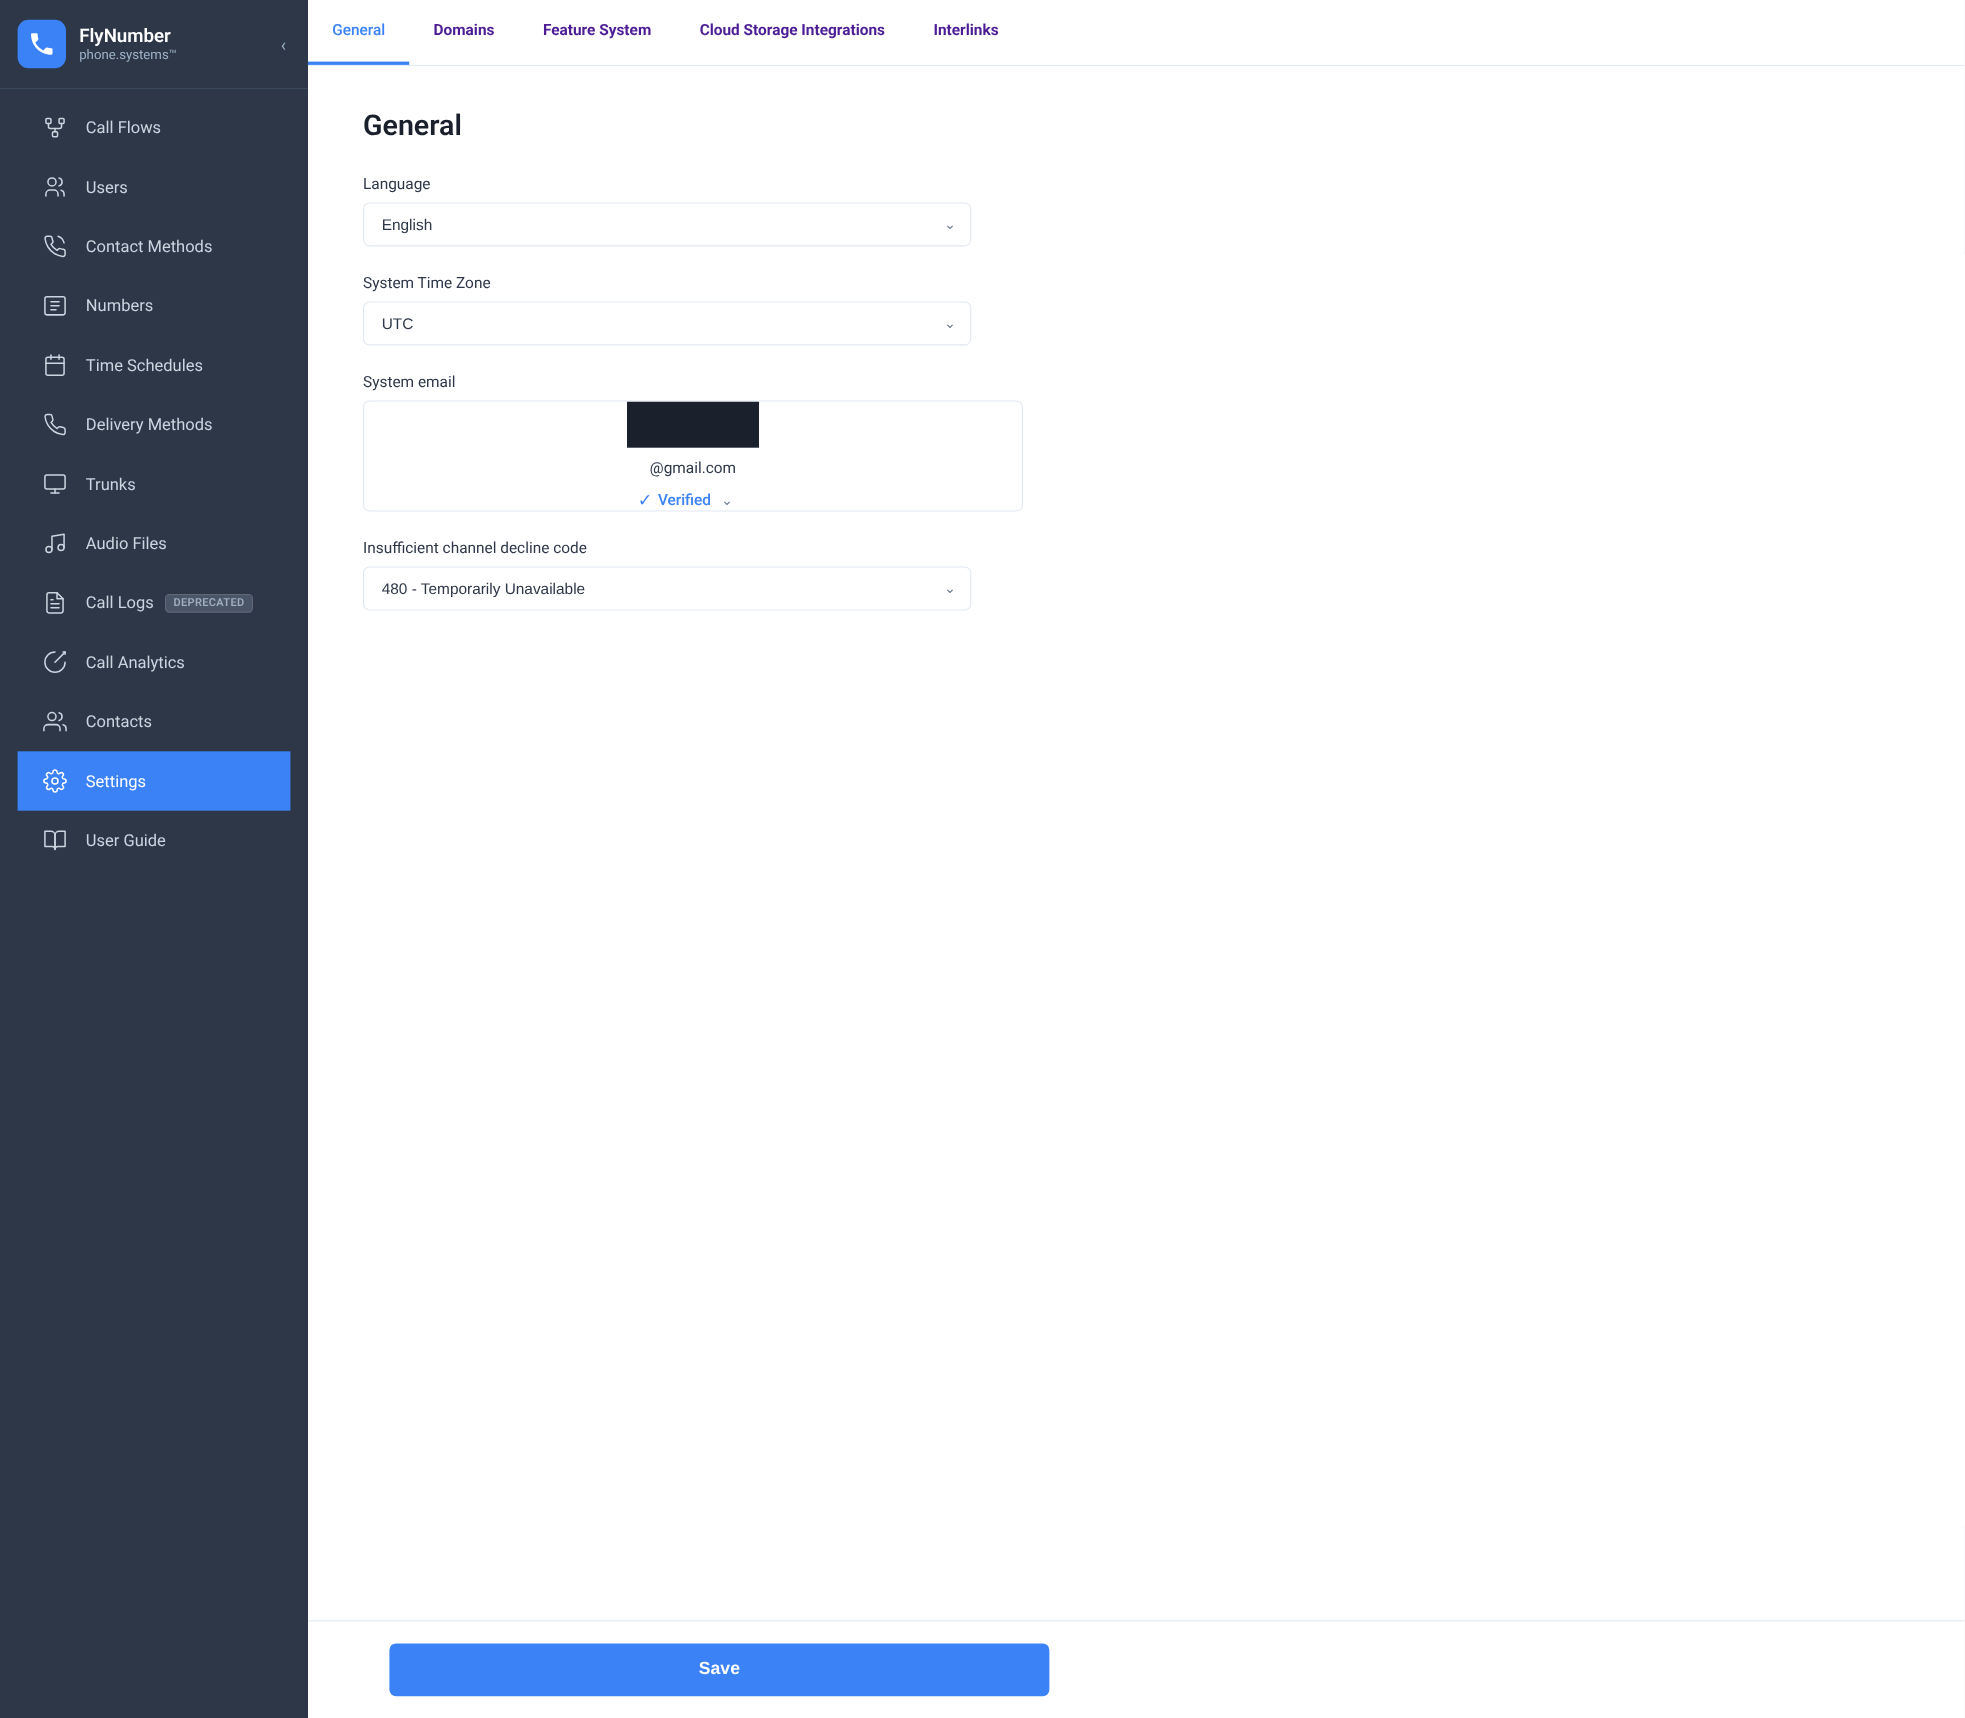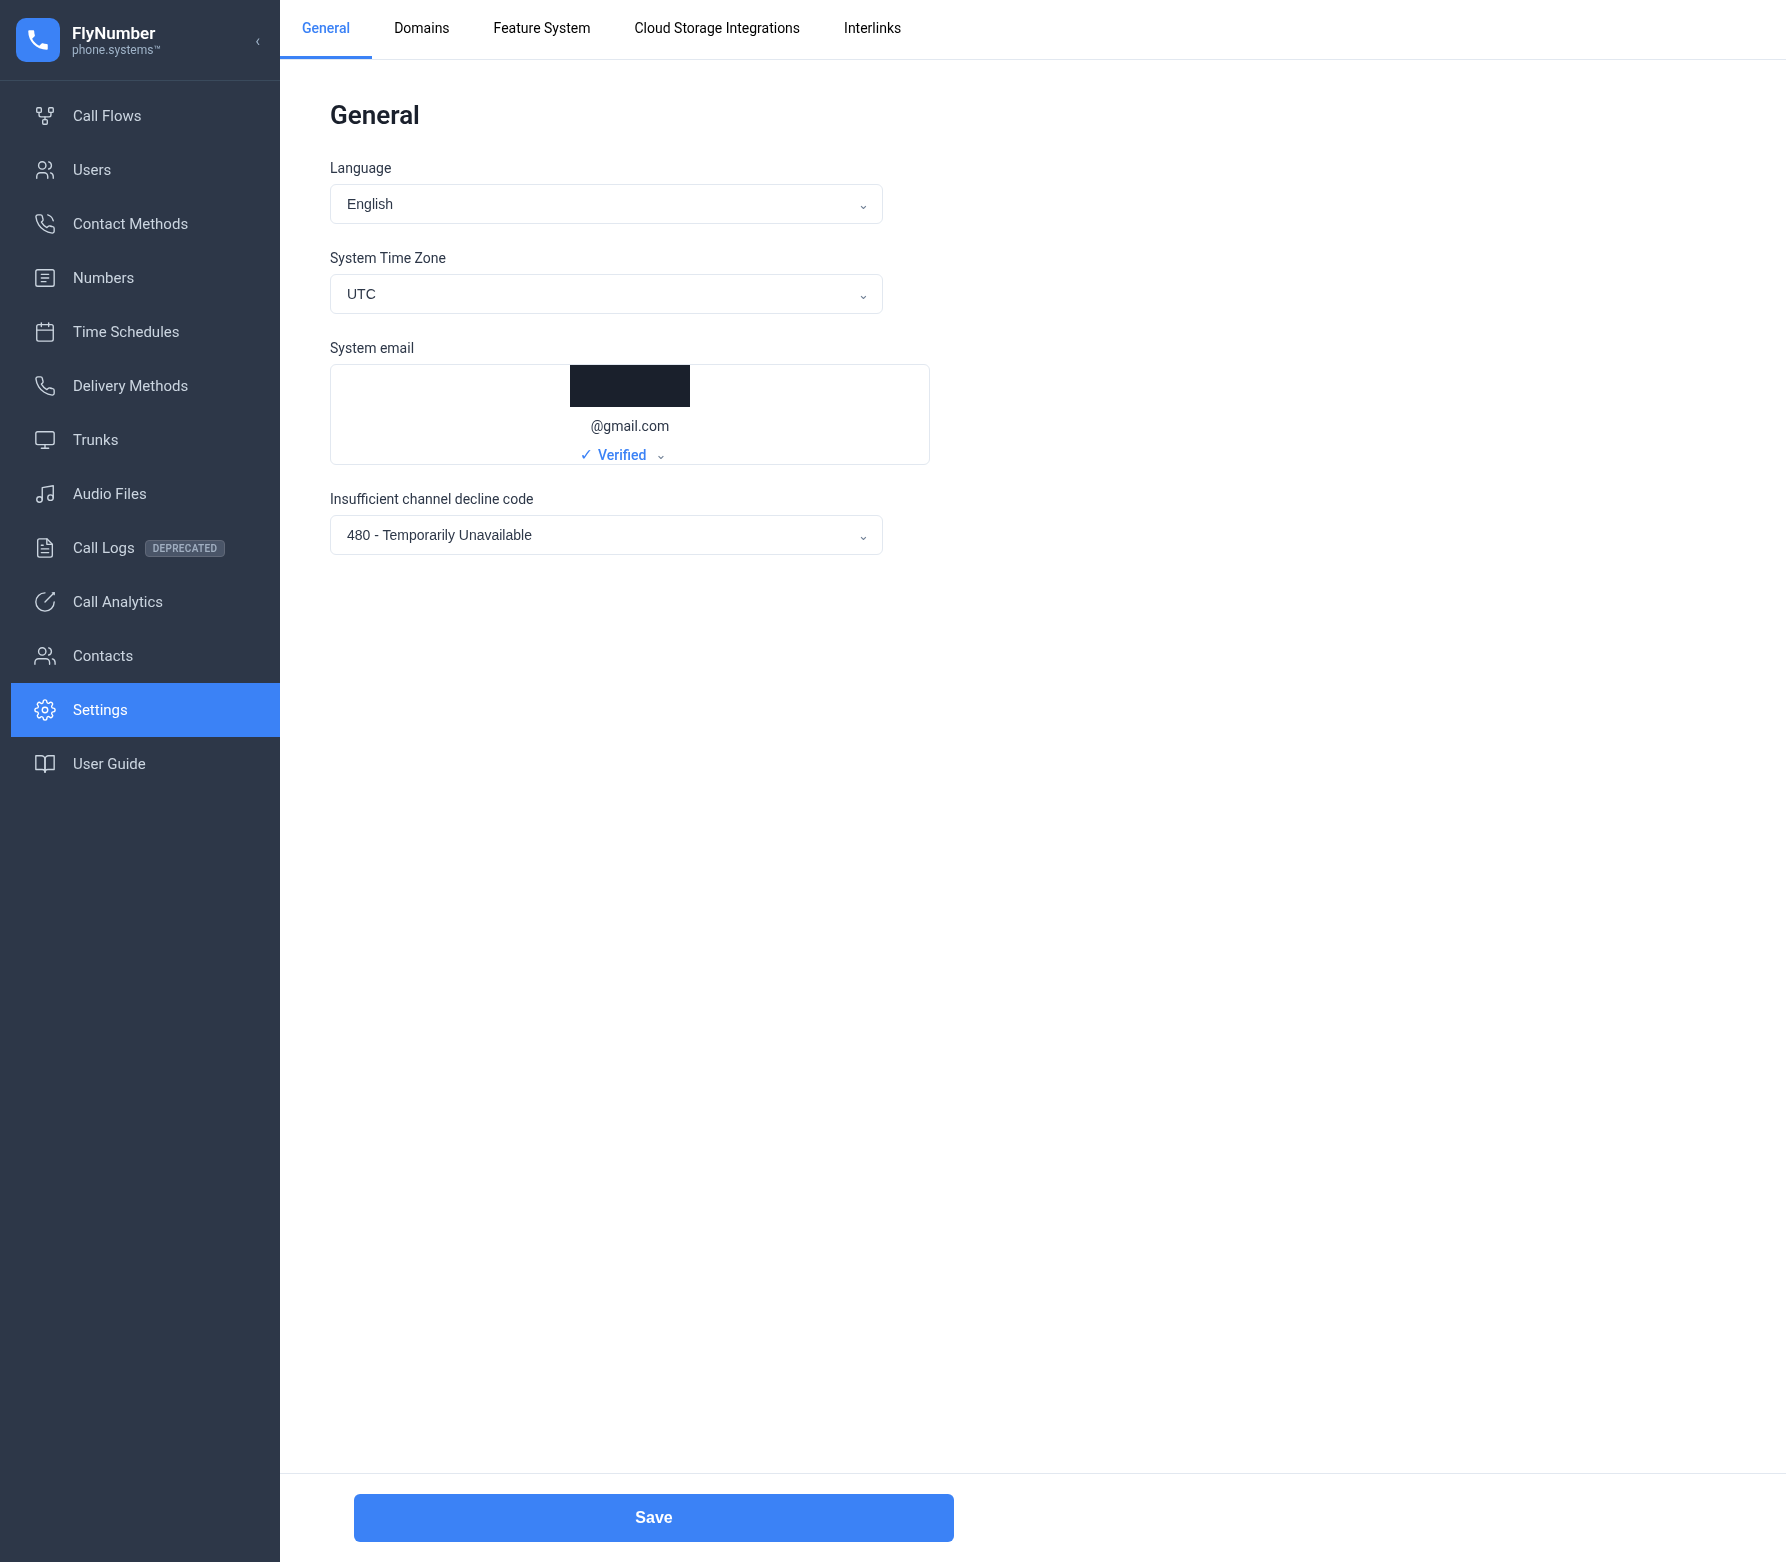--- a/index.html
+++ b/index.html
@@ -52,22 +52,21 @@
       font-size: 12px;
     }
     .sidebar-collapse-btn {
       color: #9fb3c8;
       font-size: 16px;
       cursor: pointer;
       padding: 4px;
     }
     .sidebar-nav {
       flex: 1;
-      padding: 8px 0;
-      margin-left: 11px;
+      padding: 8px 16px;
     }
     .nav-item {
       display: flex;
       align-items: center;
       padding: 13px 20px;
       color: #cbd5e0;
       cursor: pointer;
       font-size: 15px;
       font-weight: 400;
       transition: background 0.15s;
@@ -124,24 +123,24 @@
       border-bottom: 1px solid #e2e8f0;
       display: flex;
       align-items: stretch;
       min-height: 60px;
     }
     .top-nav-item {
       padding: 0 22px;
       display: flex;
       align-items: center;
       font-size: 14px;
-      color: #000000;
+      color: #4c1d95;
       cursor: pointer;
       border-bottom: 3px solid transparent;
-      font-weight: 400;
+      font-weight: 700;
       transition: color 0.15s;
     }
     .top-nav-item.active {
       color: #3b82f6;
       border-bottom-color: #3b82f6;
       font-weight: 500;
     }
 
     
     .content-wrapper {

